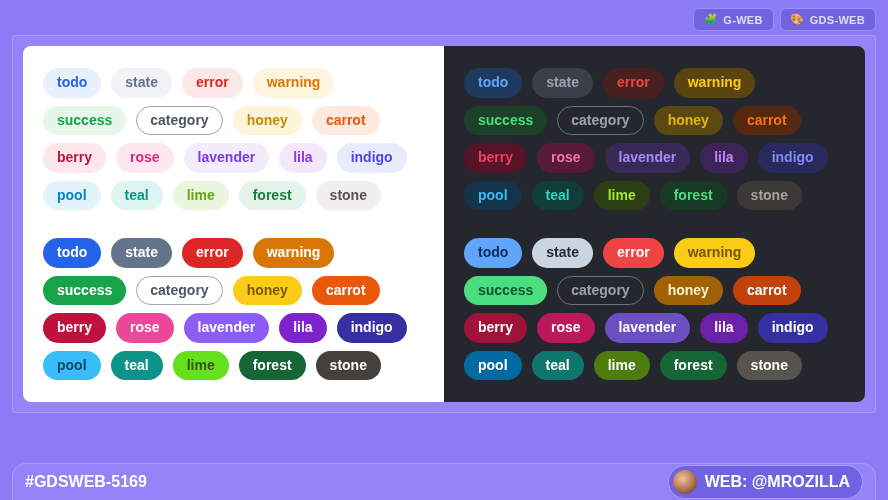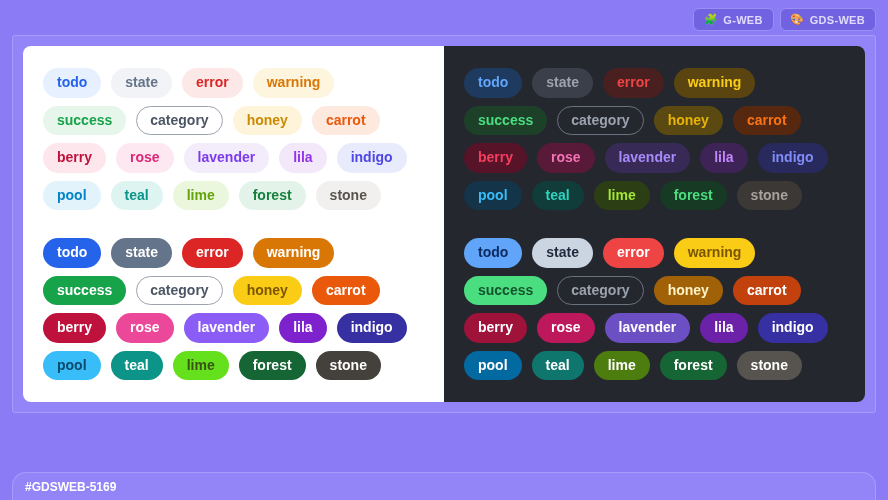--- a/index.html
+++ b/index.html
@@ -67,31 +67,31 @@
     white-space: nowrap;
     min-height: 24px;
     display: flex;
     align-items: center;
   }
   .footer {
     position: absolute;
     left: 12px;
     right: 12px;
     bottom: 0;
-    height: 28px;
+    height: 37px;
     background: #9384f8;
     border: 1px solid #a99bfc;
     border-bottom: none;
     border-radius: 14px 14px 0 0;
     display: flex;
     align-items: center;
     justify-content: space-between;
     padding: 0 12px;
     color: #fff;
-    font-size: 12px;
+    font-size: 16px;
     font-weight: 600;
   }
   .footer .author {
     display: flex;
     align-items: center;
     gap: 8px;
     background: #7062e0;
     border: 1px solid #a99bfc;
     border-radius: 999px;
     padding: 4px 12px 4px 4px;
@@ -200,13 +200,17 @@
           <span class="pill" style="background: rgb(77, 124, 15); color: rgb(255, 255, 255);">lime</span>
           <span class="pill" style="background: rgb(22, 101, 52); color: rgb(255, 255, 255);">forest</span>
           <span class="pill" style="background: rgb(87, 83, 78); color: rgb(255, 255, 255);">stone</span>
         </div>
     </div>
   </div>
 </div>
 
 <div class="footer">
   <span>#GDSWEB-5169</span>
+  <span class="author">
+    <span class="avatar"></span>
+    <span>WEB: @MROZILLA</span>
+  </span>
 </div>
 
 </body></html>

